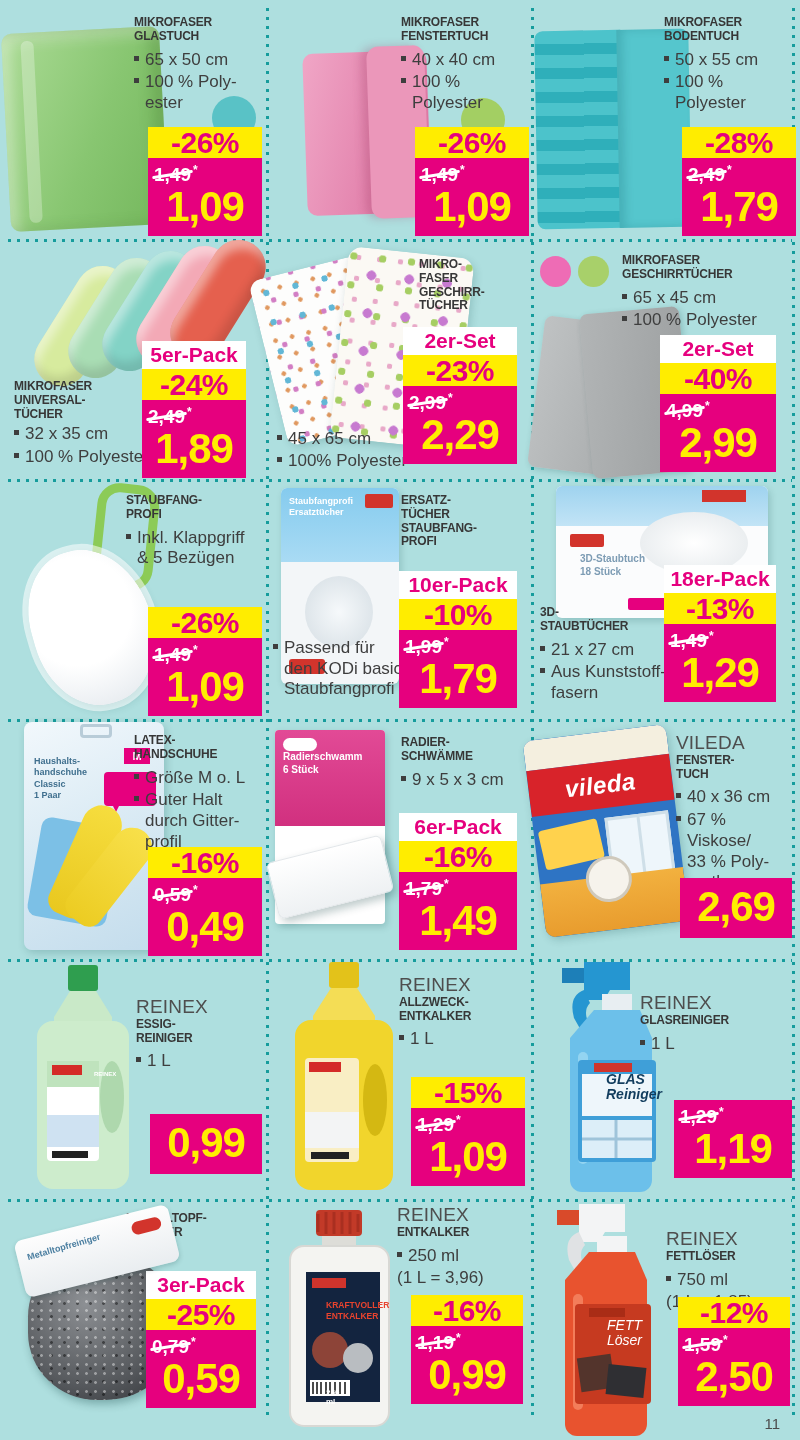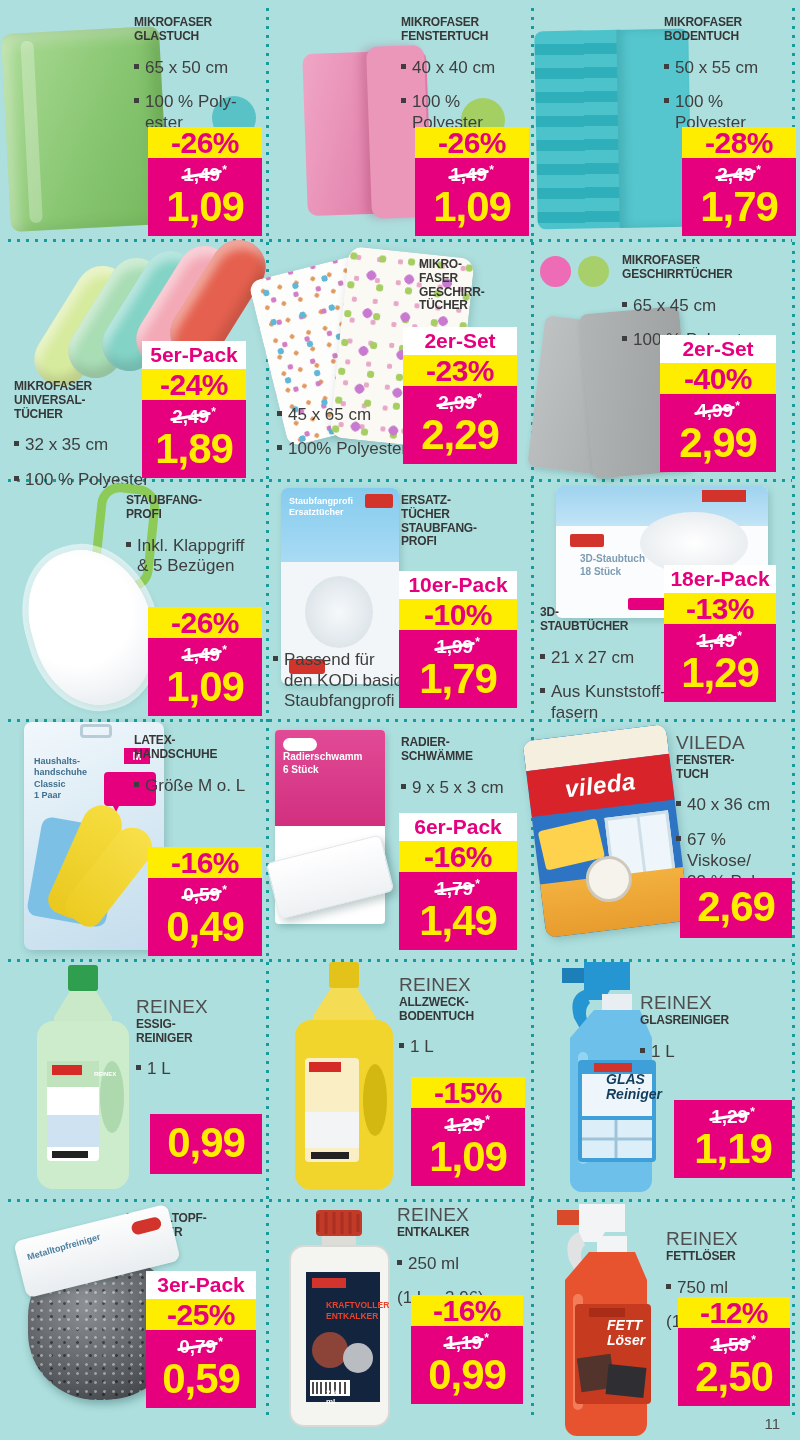--- a/index.html
+++ b/index.html
@@ -18,31 +18,31 @@
   #c4{left:0;top:240px}#c5{left:267px;top:240px}#c6{left:534px;top:240px}
   #c7{left:0;top:480px}#c8{left:267px;top:480px}#c9{left:534px;top:480px}
   #c10{left:0;top:720px}#c11{left:267px;top:720px}#c12{left:534px;top:720px}
   #c13{left:0;top:960px}#c14{left:267px;top:960px}#c15{left:534px;top:960px}
   #c16{left:0;top:1200px}#c17{left:267px;top:1200px}#c18{left:534px;top:1200px}
 
   .info{position:absolute;top:16px;right:6px;width:126px}
   .brand{font-size:19px;font-weight:400;color:#4e4e4e;line-height:1.15;letter-spacing:.2px}
   .title{font-size:12px;font-weight:700;color:#373737;line-height:1.15;letter-spacing:-.2px;
          white-space:pre-line;margin-bottom:6px}
-  .b{display:flex;font-size:17px;color:#3e3e3e;line-height:1.22;margin:14px 0}
+  .b{display:flex;font-size:17px;color:#3e3e3e;line-height:1.22;margin:2px 0}
   .sq{flex:0 0 auto;width:5px;height:5px;background:#3e3e3e;margin:6px 6px 0 0}
   .bt{white-space:pre-line}
   .note{font-size:17px;color:#3e3e3e;line-height:1.22;margin-top:2px}
 
   
   .pb{position:absolute;right:4px;bottom:4px;width:114px;text-align:center}
   .pb .pack{background:#fff;color:#e6007e;font-weight:700;font-size:21px;line-height:28px}
   .pb .disc{background:#ffed00;color:#e6007e;font-weight:700;font-size:30px;line-height:31px;letter-spacing:-.5px}
   .pb .body{background:#e6007e;padding:2px 6px 8px}
-  .pb .old{text-align:center;color:#fff;font-weight:700;font-size:19px;line-height:21px}
+  .pb .old{text-align:left;color:#fff;font-weight:700;font-size:19px;line-height:21px}
   .pb .old .val{position:relative;display:inline-block}
   .pb .old .val::after{content:"";position:absolute;left:-2px;right:-2px;top:45%;height:2.6px;
       background:#fff;transform:rotate(-9deg);border-radius:2px}
   .pb .ast{font-size:12px;vertical-align:7px;margin-left:2px}
   .pb .new{color:#ffed00;font-weight:700;font-size:42px;line-height:42px;letter-spacing:-1px;margin-top:1px}
   .pb.noold .body{padding:7px 6px 10px}
 
   .pagenum{position:absolute;right:20px;bottom:8px;font-size:15px;color:#4c4c4c}
   .art,.art *{position:absolute}
   .iml{white-space:pre-line}
@@ -187,21 +187,21 @@
   #c12 .cloth2{left:0;bottom:0;width:100%;height:54px;background:linear-gradient(#f2b13f,#e89c2e)}
   #c12 .badge{left:46px;bottom:28px;width:40px;height:40px;border-radius:50%;background:#f6f3ec;border:3px solid #cfc9bc}
 
   #c13 .bo,#c14 .bo,#c15 .bo,#c17 .bo,#c18 .bo{position:absolute}
   #c13 .bo{left:20px;top:5px}#c14 .bo{left:12px;top:2px}
   #c15 .bo{left:20px;top:0}#c17 .bo{left:15px;top:10px}#c18 .bo{left:15px;top:0}
   #c13 .iml{left:74px;top:106px;width:40px;font-weight:700;font-size:6px;color:#fff}
   #c15 .iml{left:52px;top:112px;font-style:italic;font-weight:700;font-size:14px;line-height:1.1;color:#123d5e}
   #c17 .iml{left:44px;top:90px;width:66px;font-weight:700;font-size:8.5px;line-height:1.25;color:#e8432e}
   #c17 .iml2{position:absolute;left:44px;top:178px;font-weight:700;font-size:8px;color:#fff}
-  #c18 .iml{left:58px;top:118px;font-style:italic;font-weight:700;font-size:14px;line-height:1.1;color:#fff}
+  #c18 .iml{left:58px;top:118px;font-style:italic;font-weight:400;font-size:14px;line-height:1.1;color:#fff}
 
   #c16 .ball{left:28px;top:52px;width:152px;height:148px;border-radius:46% 54% 52% 48%;
     background:radial-gradient(circle at 38% 35%,#8d9094,#5b5e62 55%,#3c3f43 85%);
     box-shadow:2px 4px 9px rgba(0,50,50,.3)}
   #c16 .ball::after{content:"";position:absolute;inset:0;border-radius:inherit;opacity:.8;
     background-image:radial-gradient(rgba(255,255,255,.5) 1.2px,transparent 1.6px),radial-gradient(rgba(0,0,0,.55) 1.2px,transparent 1.6px);
     background-size:9px 9px,13px 13px;background-position:0 0,4px 6px}
   #c16 .bandw{left:18px;top:22px;width:158px;height:58px;background:linear-gradient(#fdfdfd,#e9edf0);
     border-radius:8px;transform:rotate(-14deg);box-shadow:0 2px 5px rgba(0,50,50,.2);z-index:2}
   #c16 .logo{right:10px;top:10px;width:30px;height:13px;background:#d2342c;border-radius:7px}
@@ -501,20 +501,26 @@
           <div class="gl1"></div>
           <div class="gl2"></div>
       </div>
     </div>
     <div class="info">
       <div class="title">LATEX-
 HANDSCHUHE</div>
       <div class="b">
           <span class="sq"></span>
           <span class="bt">Größe M o. L</span>
+        </div>
+      <div class="b">
+          <span class="sq"></span>
+          <span class="bt">Guter Halt
+durch Gitter-
+profil</span>
         </div>
     </div>
     <div class="pb">
       <div class="disc">-16%</div>
       <div class="body">
           <div class="old"><span class="val">0,59</span><span class="ast">*</span></div>
       <div class="new">0,49</div>
         </div>
     </div>
   </div>
@@ -624,21 +630,21 @@
         <ellipse cx="96" cy="138" rx="12" ry="36" fill="#d4b812"></ellipse>
         <rect x="26" y="96" width="54" height="104" rx="4" fill="#f9eec4"></rect>
         <rect x="30" y="100" width="32" height="10" fill="#d42b27"></rect>
         <rect x="26" y="150" width="54" height="36" fill="#f3f4f5"></rect>
         <rect x="32" y="190" width="38" height="7" fill="#222"></rect>
       </svg>
     </div>
     <div class="info">
       <div class="brand">REINEX</div>
       <div class="title">ALLZWECK-
-BODENTUCH</div>
+ENTKALKER</div>
       <div class="b">
           <span class="sq"></span>
           <span class="bt">1 L</span>
         </div>
     </div>
     <div class="pb">
       <div class="disc">-15%</div>
       <div class="body">
           <div class="old"><span class="val">1,29</span><span class="ast">*</span></div>
       <div class="new">1,09</div>

